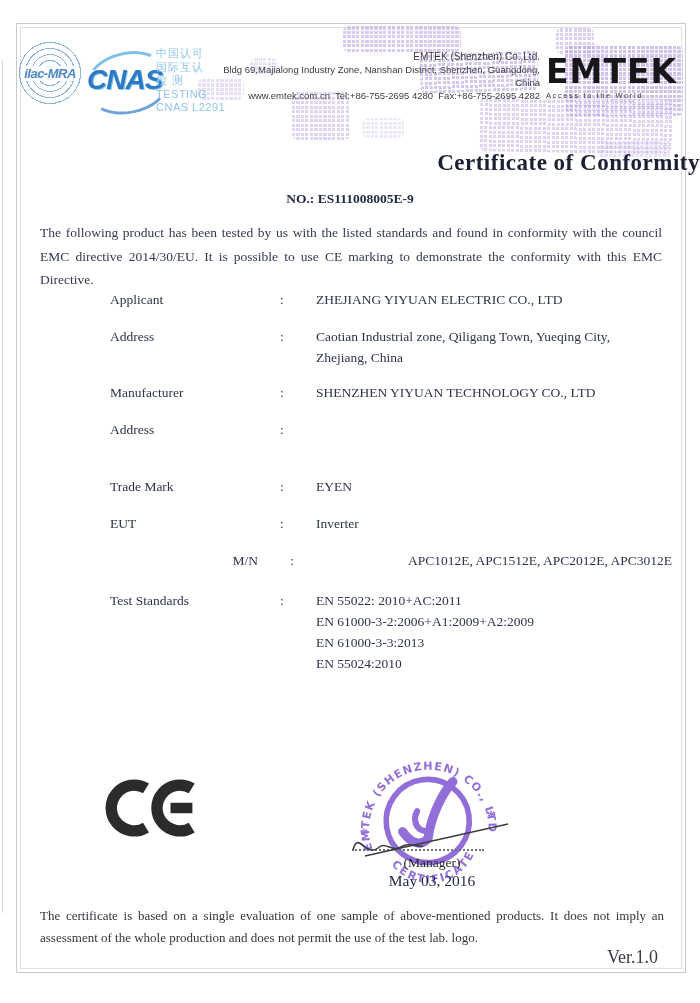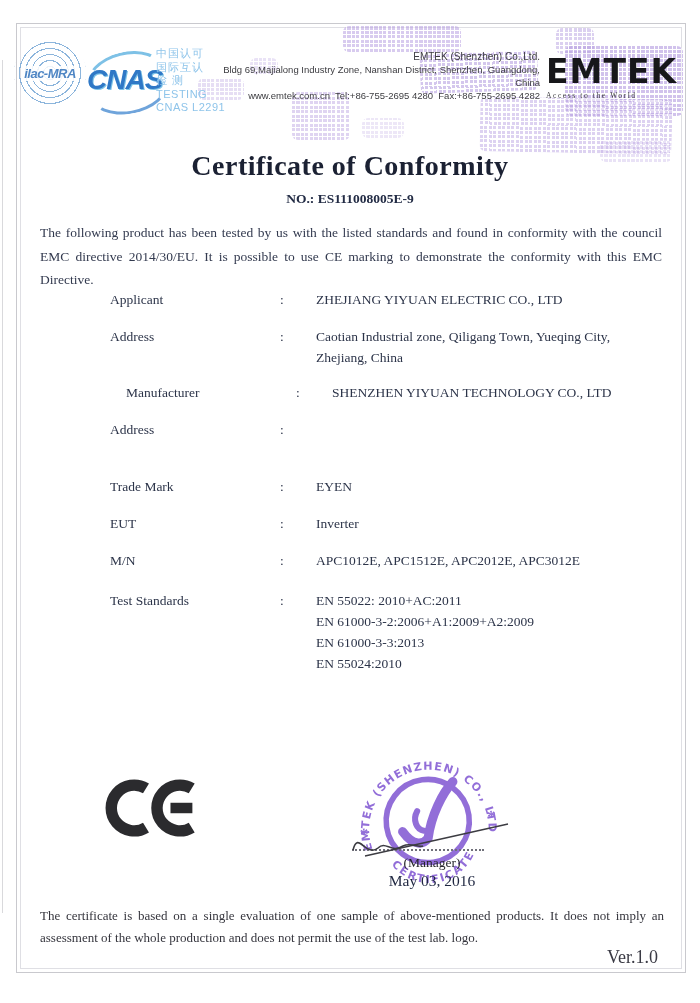--- a/index.html
+++ b/index.html
@@ -44,38 +44,38 @@
   .accred .lat{letter-spacing:.5px;}
 
   .company{position:absolute;left:200px;top:50px;width:340px;text-align:right;
     font-family:"Liberation Sans",sans-serif;font-size:9.5px;line-height:13px;color:#3c3c40;}
   .company .l1{font-size:10px;}
   .company .l3{white-space:pre-wrap;}
 
   .emtek{position:absolute;left:546px;top:54px;width:142px;text-align:left;}
   .emtek .word{font-family:"DejaVu Sans",sans-serif;font-weight:900;font-size:33px;
     letter-spacing:1px;color:#17171a;line-height:36px;}
-  .emtek .tag{font-family:Liberation Serif, serif;font-size:7.5px;letter-spacing:1.6px;color:#3a3a3e;margin-top:1px;}
-
-  
-  .title{position:absolute;left:0;right:0;top:150px;text-align:center;
-    font-weight:bold;font-size:28px;letter-spacing:.5px;color:#1b2133;}
+  .emtek .tag{font-family:Liberation Sans, sans-serif;font-size:7.5px;letter-spacing:1.6px;color:#3a3a3e;margin-top:1px;}
+
+  
+  .title{position:absolute;left:0;right:0;top:150px;text-align:right;
+    font-weight:bold;font-size:23px;letter-spacing:.5px;color:#1b2133;}
   .certno{position:absolute;left:0;right:0;top:191px;text-align:center;
     font-weight:bold;font-size:13.5px;color:#232c45;}
 
   .intro{position:absolute;left:40px;right:38px;top:221px;margin:0;
     font-size:13.5px;line-height:23.5px;text-align:justify;color:#333a4f;}
 
   
   .fields{position:absolute;left:110px;top:289px;width:562px;}
   .row{position:absolute;left:0;width:100%;display:grid;grid-template-columns:148px 14px auto;
     font-size:13.5px;line-height:21px;color:#2c3449;gap:22px;}
   .row .val{white-space:pre-line;}
-  .r0{top:0;} .r1{top:37px;} .r2{top:93px;margin-left:16px;} .r3{top:130px;}
-  .r4{top:187px;} .r5{top:224px;} .r6{top:261px;} .r7{top:301px;}
+  .r0{top:0;} .r1{top:37px;} .r2{top:93px;} .r3{top:130px;}
+  .r4{top:187px;} .r5{top:224px;} .r6{top:261px;text-align:right;} .r7{top:301px;}
 
   
   .ce{position:absolute;left:100px;top:774px;width:100px;height:68px;}
 
   
   .stamp{position:absolute;left:352px;top:747px;width:152px;height:152px;
     transform:rotate(-8deg);opacity:.82;}
   .sig-line{position:absolute;left:352px;top:849px;width:132px;border-bottom:2px dotted #70707a;z-index:4;}
   .signature{position:absolute;left:345px;top:816px;width:170px;height:48px;z-index:5;}
   .manager{position:absolute;left:352px;top:855px;width:160px;text-align:center;

